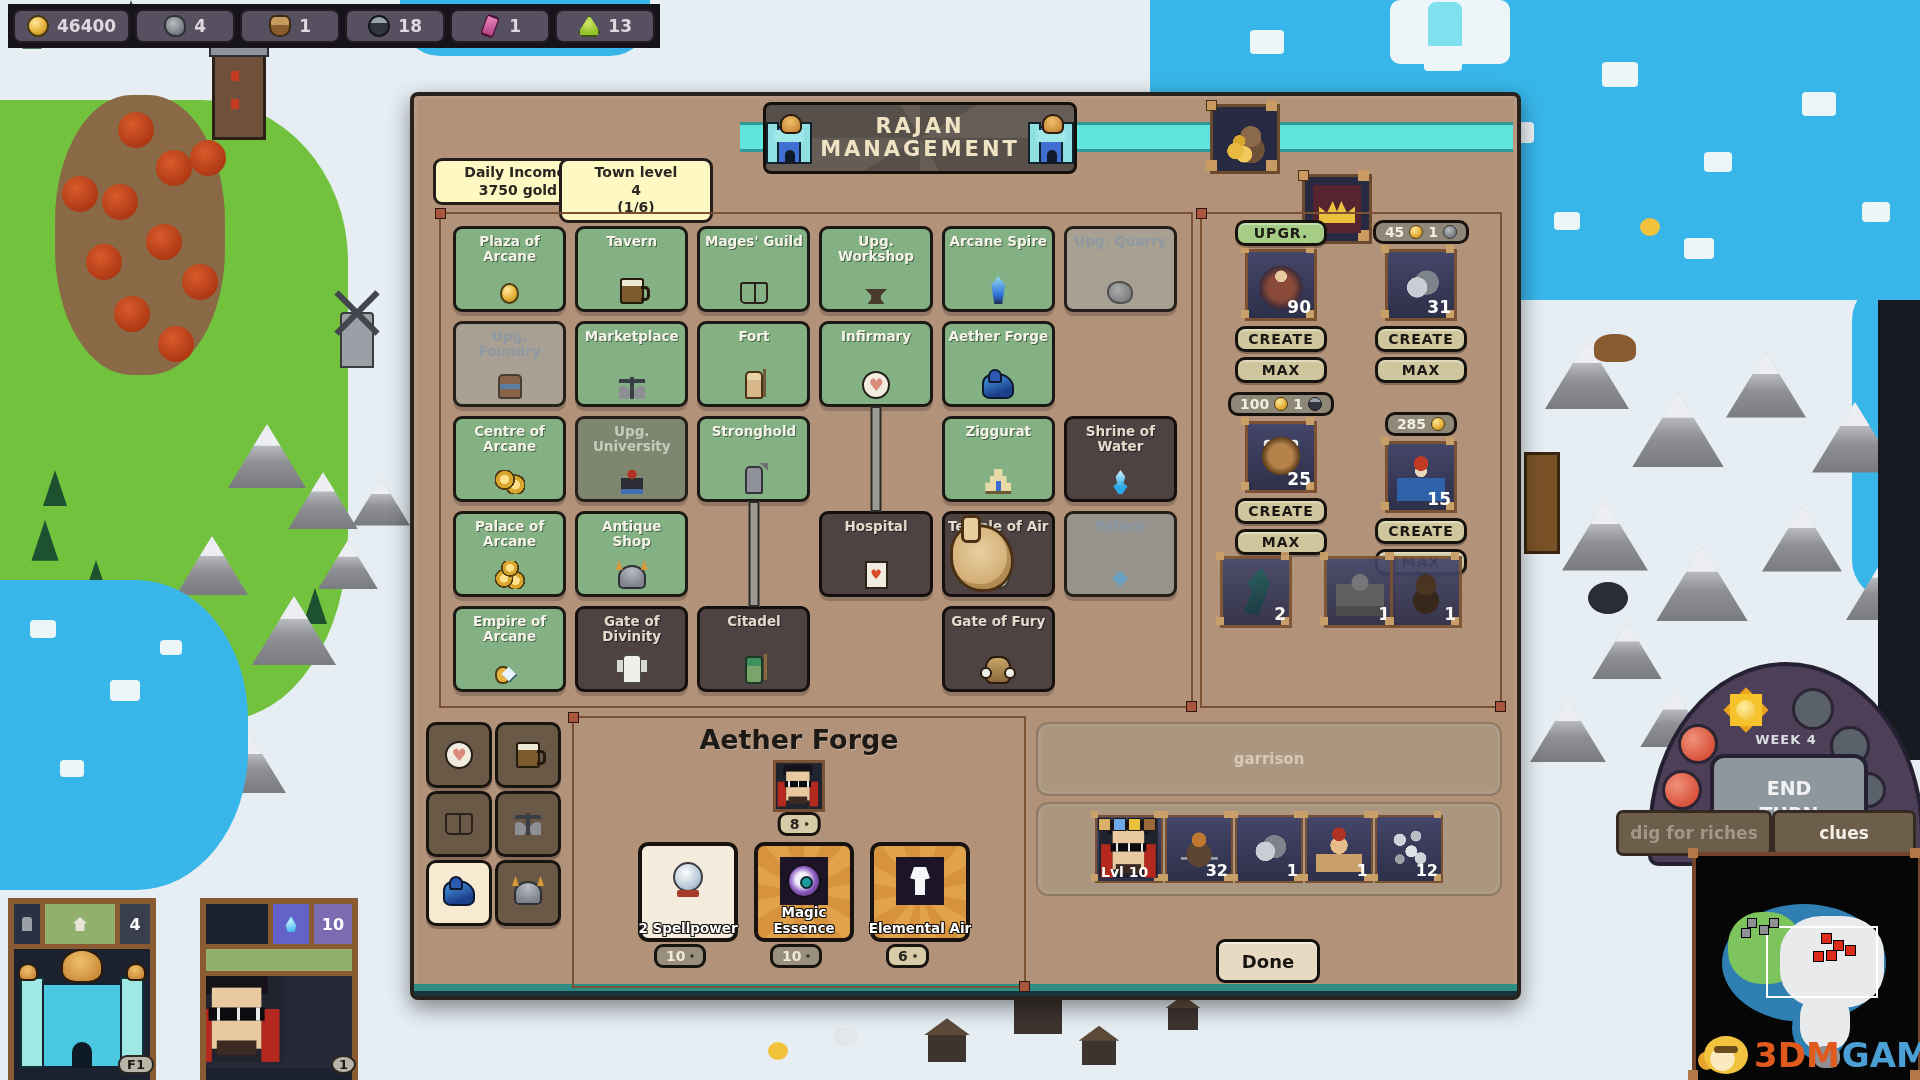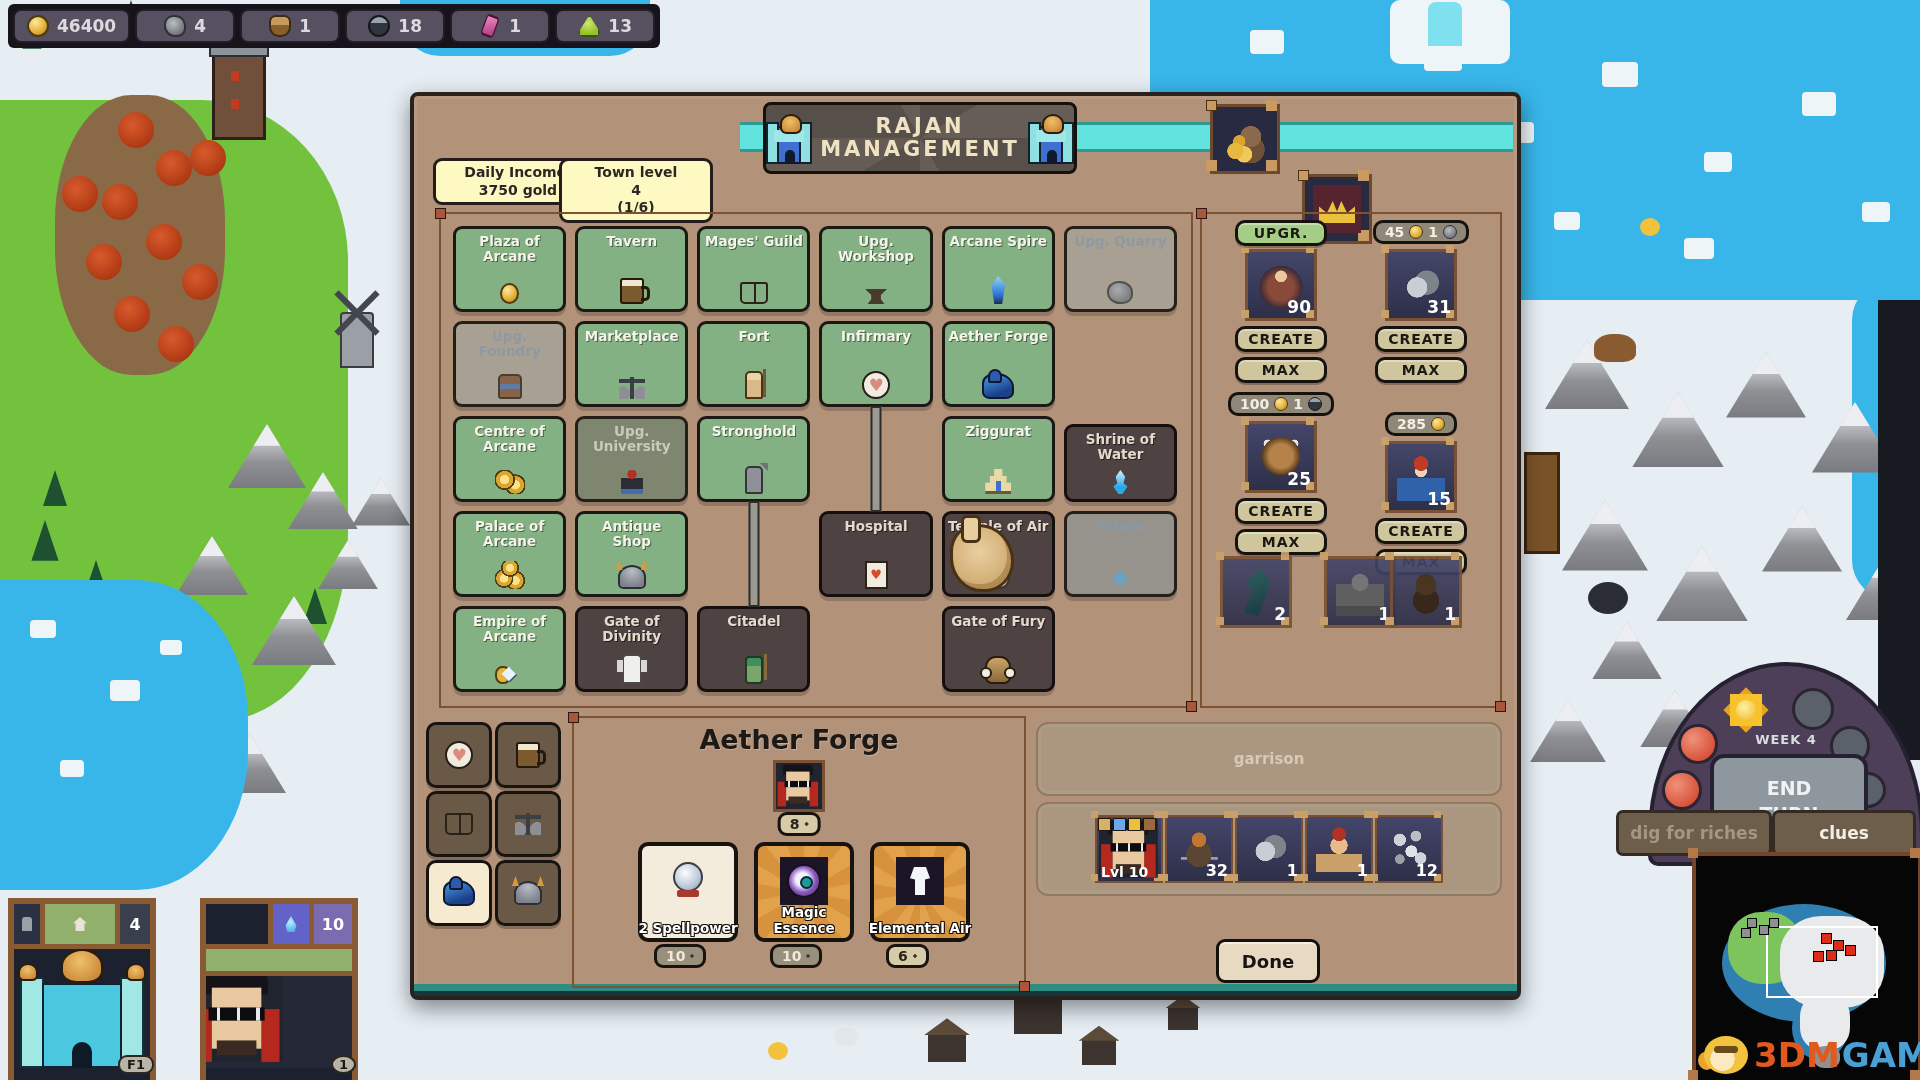--- a/index.html
+++ b/index.html
@@ -28,21 +28,21 @@
 
   
   .windmill{position:absolute;width:30px;height:52px;background:#9aa0a6;border:2px solid #3c3c40;border-radius:4px 4px 0 0;}
   .windmill .blade{position:absolute;left:50%;top:-4px;width:58px;height:6px;background:#43464c;transform-origin:center;}
   .tower{position:absolute;width:48px;height:96px;background:#70503a;border:3px solid #2c2018;}
   .tower .roof{position:absolute;left:-6px;right:-6px;top:-4px;height:16px;background:#8d949b;border:2px solid #2c2f33;}
   .tower .flag{position:absolute;width:16px;height:10px;background:#c92f1e;top:-16px;}
   .tower .win{position:absolute;width:8px;height:10px;background:#c43a20;left:16px;}
 
   
-  #resbar{left:8px;top:4px;height:38px;background:#17131a;border-radius:6px;
+  #resbar{left:8px;top:4px;height:38px;background:#17131a;border-radius:0;
     display:flex;align-items:center;gap:5px;padding:3px 5px;}
   .res{display:flex;align-items:center;justify-content:center;gap:8px;height:30px;
     background:#575061;border:2px solid #211c26;border-radius:8px;padding:0 12px;min-width:72px;}
   .res .val{color:#dcd9df;font-weight:bold;font-size:17px;}
   .ri{display:inline-block;width:18px;height:18px;border-radius:50%;}
   .ri-gold{background:radial-gradient(circle at 35% 30%,#ffe79a,#e6b33c 55%,#a87818);border:2px solid #4c3a10;}
   .ri-ore{background:radial-gradient(circle at 40% 35%,#b9bdc2,#70757c 75%);border:2px solid #2e3135;border-radius:42% 48% 40% 50%;}
   .ri-wood{background:linear-gradient(180deg,#c79a5d 0 45%,#8a5f2e 45%);border:2px solid #3c2a12;border-radius:30% 30% 45% 45%;}
   .ri-mercury{background:linear-gradient(180deg,#9aa3ad 0 35%,#31353e 35%);border:2px solid #15171c;}
   .ri-crystal{background:linear-gradient(165deg,#e88ac0,#b23a80);border:2px solid #4c1034;border-radius:20%;transform:rotate(20deg) scaleX(.6);}
@@ -546,21 +546,21 @@
           <div class="bic">
             <span class="pi pi-soldier"></span>
           </div>
         </div>
         <div class="bcard st-built cdown" style="grid-area: 3 / 5;">
           <div class="lbl">Ziggurat</div>
           <div class="bic">
             <span class="pi pi-ziggurat"></span>
           </div>
         </div>
-        <div class="bcard st-unbuilt cdown" style="grid-area: 3 / 6; margin-top: 8px;">
+        <div class="bcard st-unbuilt cdown" style="grid-area: 3 / 6;">
           <div class="lbl">Shrine of Water</div>
           <div class="bic">
             <span class="pi pi-waterflame"></span>
           </div>
         </div>
         <div class="bcard st-built cdown" style="grid-area: 4 / 1;">
           <div class="lbl">Palace of Arcane</div>
           <div class="bic">
             <span class="pi pi-coins3"></span>
           </div>

